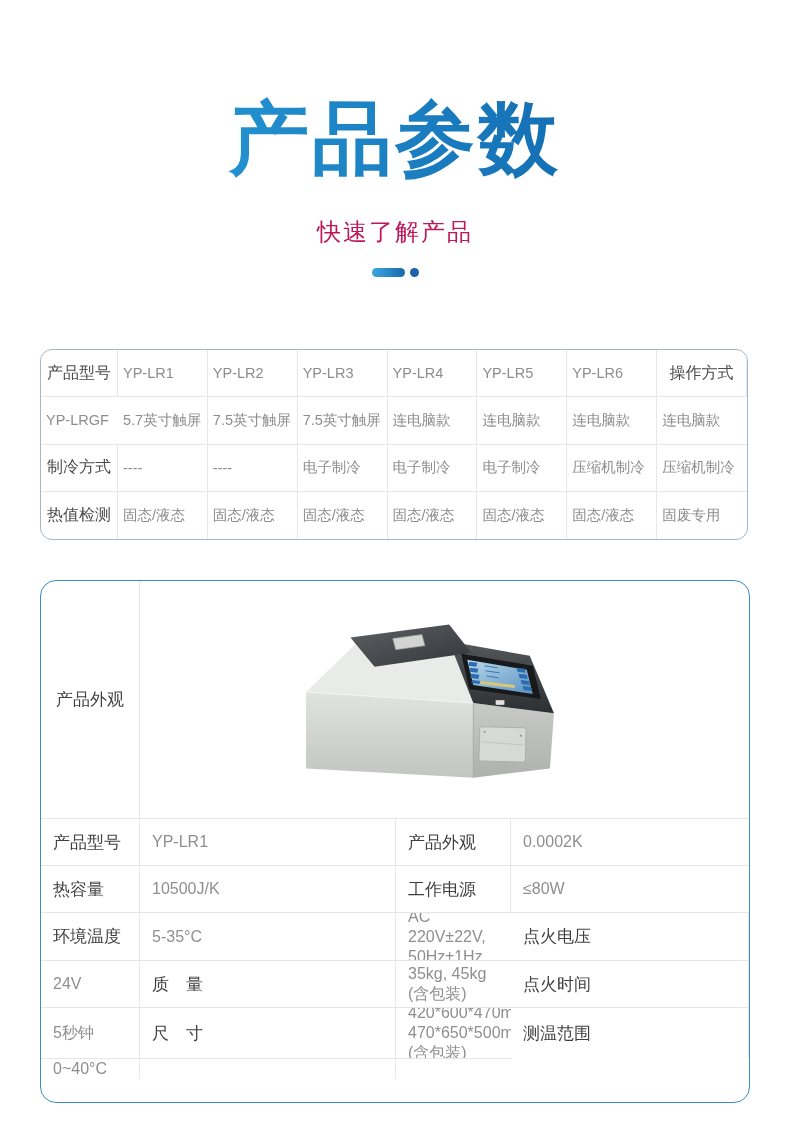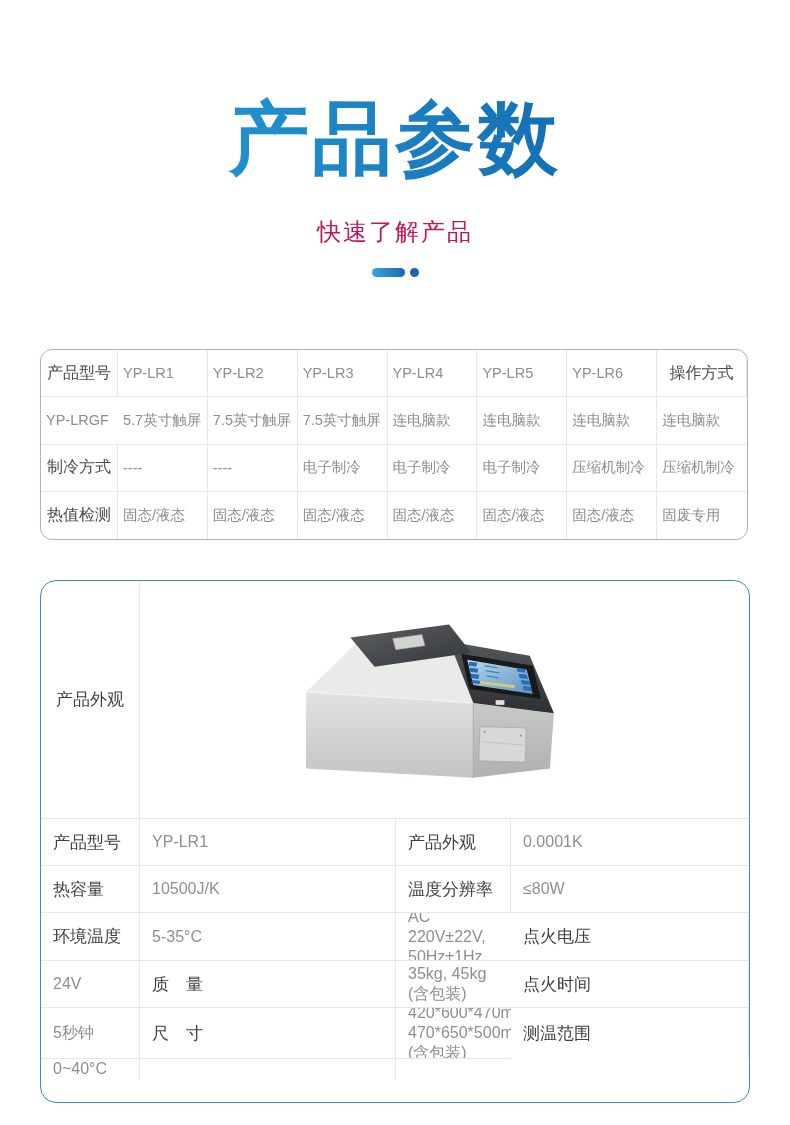--- a/index.html
+++ b/index.html
@@ -161,25 +161,25 @@
           </g>
           <line x1="6" y1="88" x2="172" y2="99" stroke="#f2f4f1" stroke-width="1"></line>
         </svg>
       </div>
     </div>
 
     <div class="spec">
       <div class="c lab b1">产品型号</div>
       <div class="c val b2">YP-LR1</div>
       <div class="c lab b3">产品外观</div>
-      <div class="c val">0.0001K</div>
+      <div class="c val">0.0002K</div>
 
       <div class="c lab b1">热容量</div>
       <div class="c val b2">10500J/K</div>
-      <div class="c lab b3">温度分辨率</div>
+      <div class="c lab b3">工作电源</div>
       <div class="c val">≤80W</div>
 
       <div class="c lab b1">环境温度</div>
       <div class="c val b2">5-35°C</div>
       <div class="c val">AC 220V±22V, 50Hz±1Hz</div>
 
       <div class="c lab b1">点火电压</div>
       <div class="c val b2">24V</div>
       <div class="c lab b3">质　量</div>
       <div class="c val">35kg, 45kg (含包装)</div>

